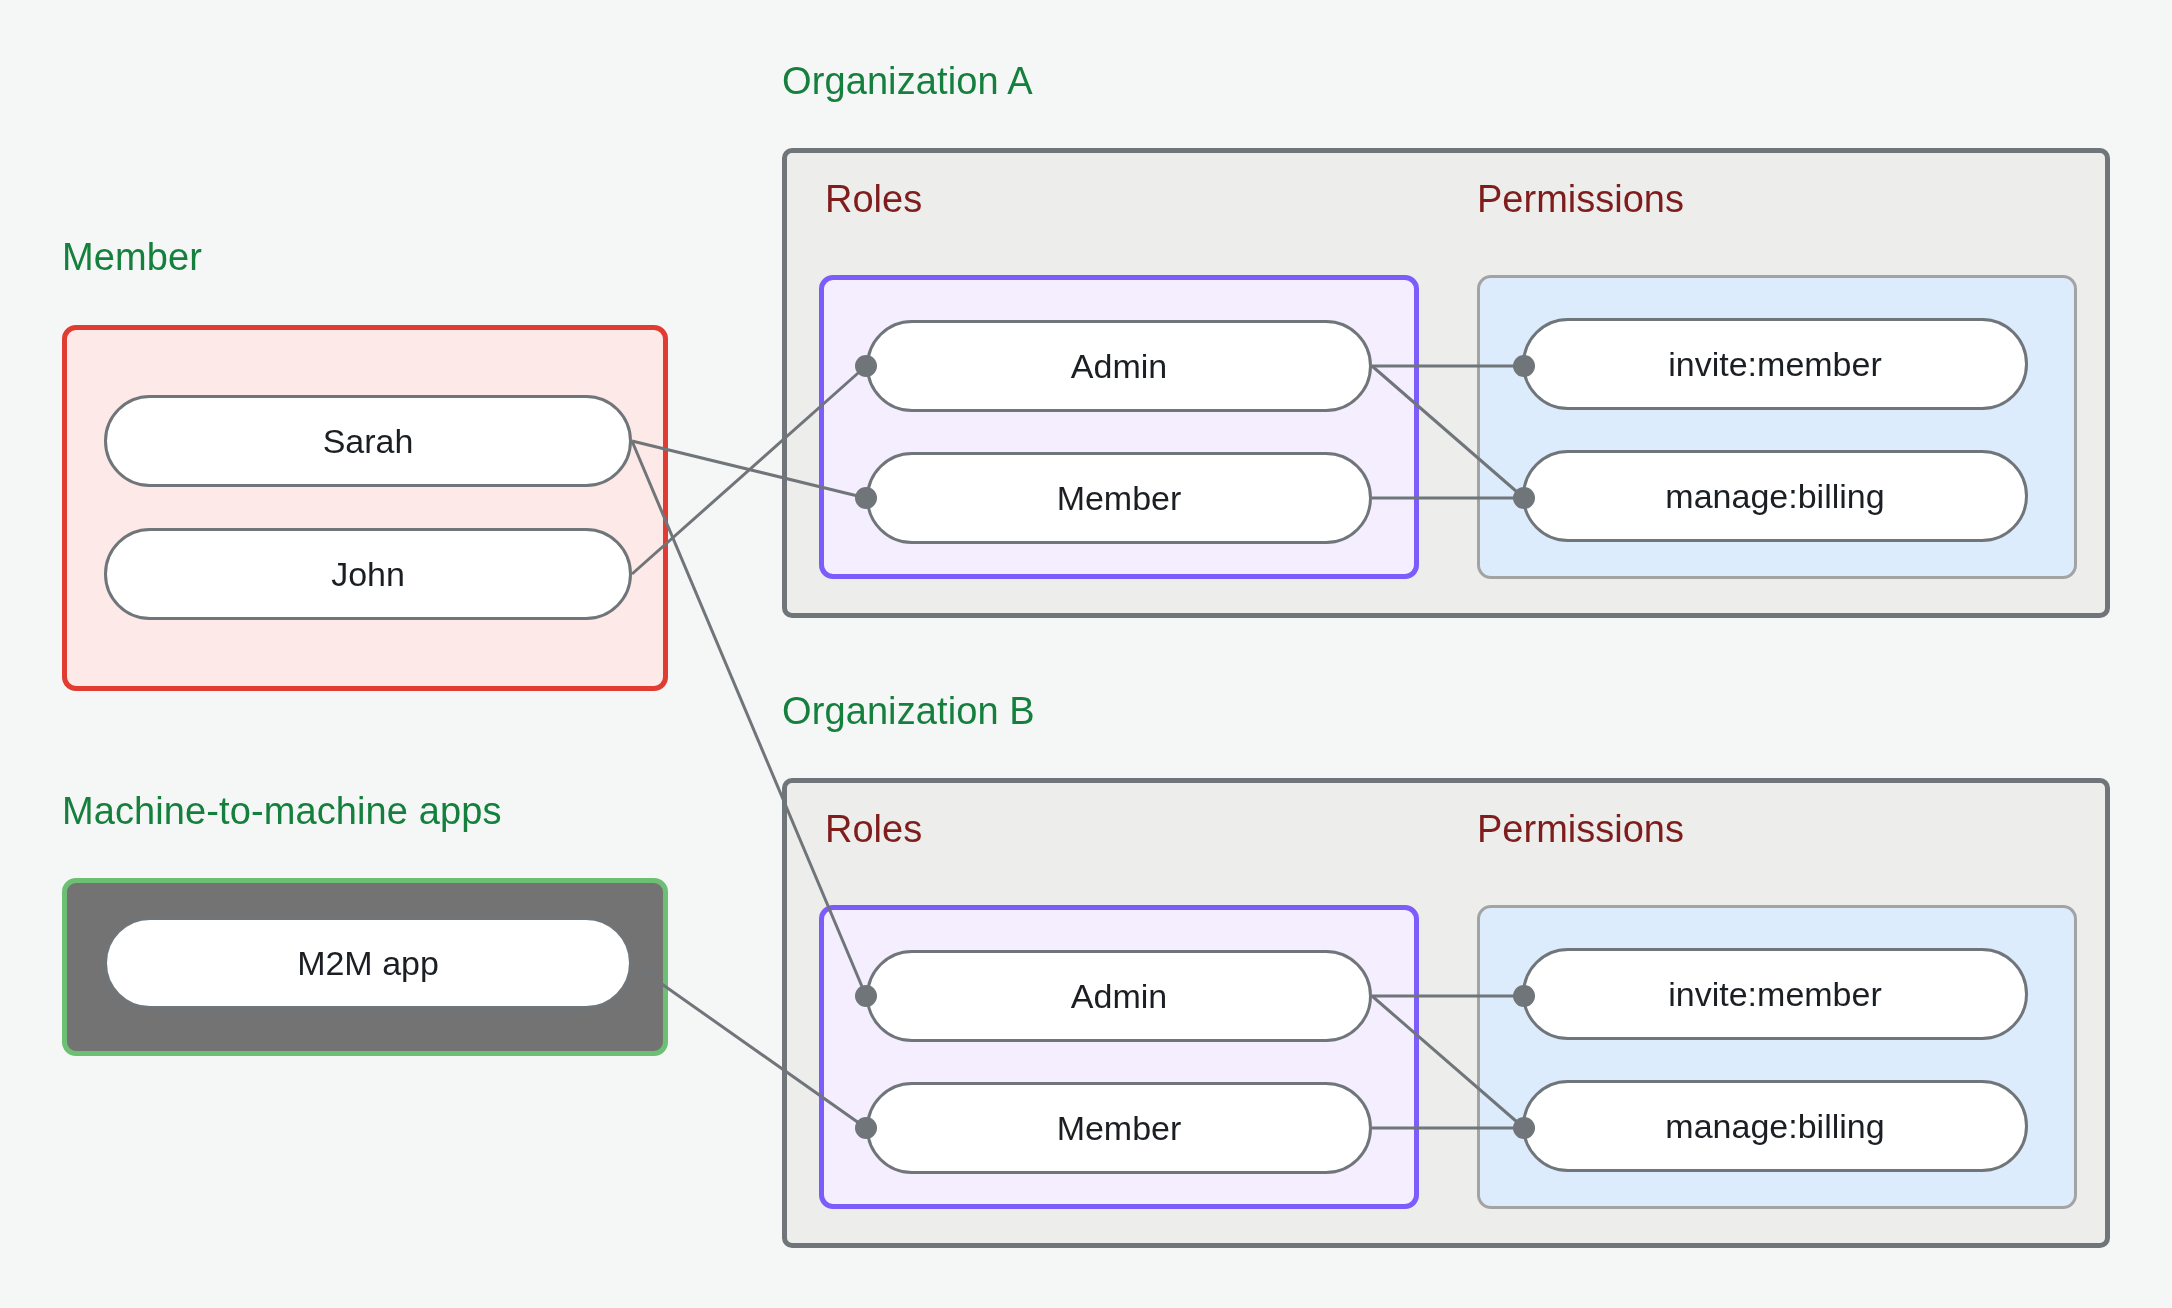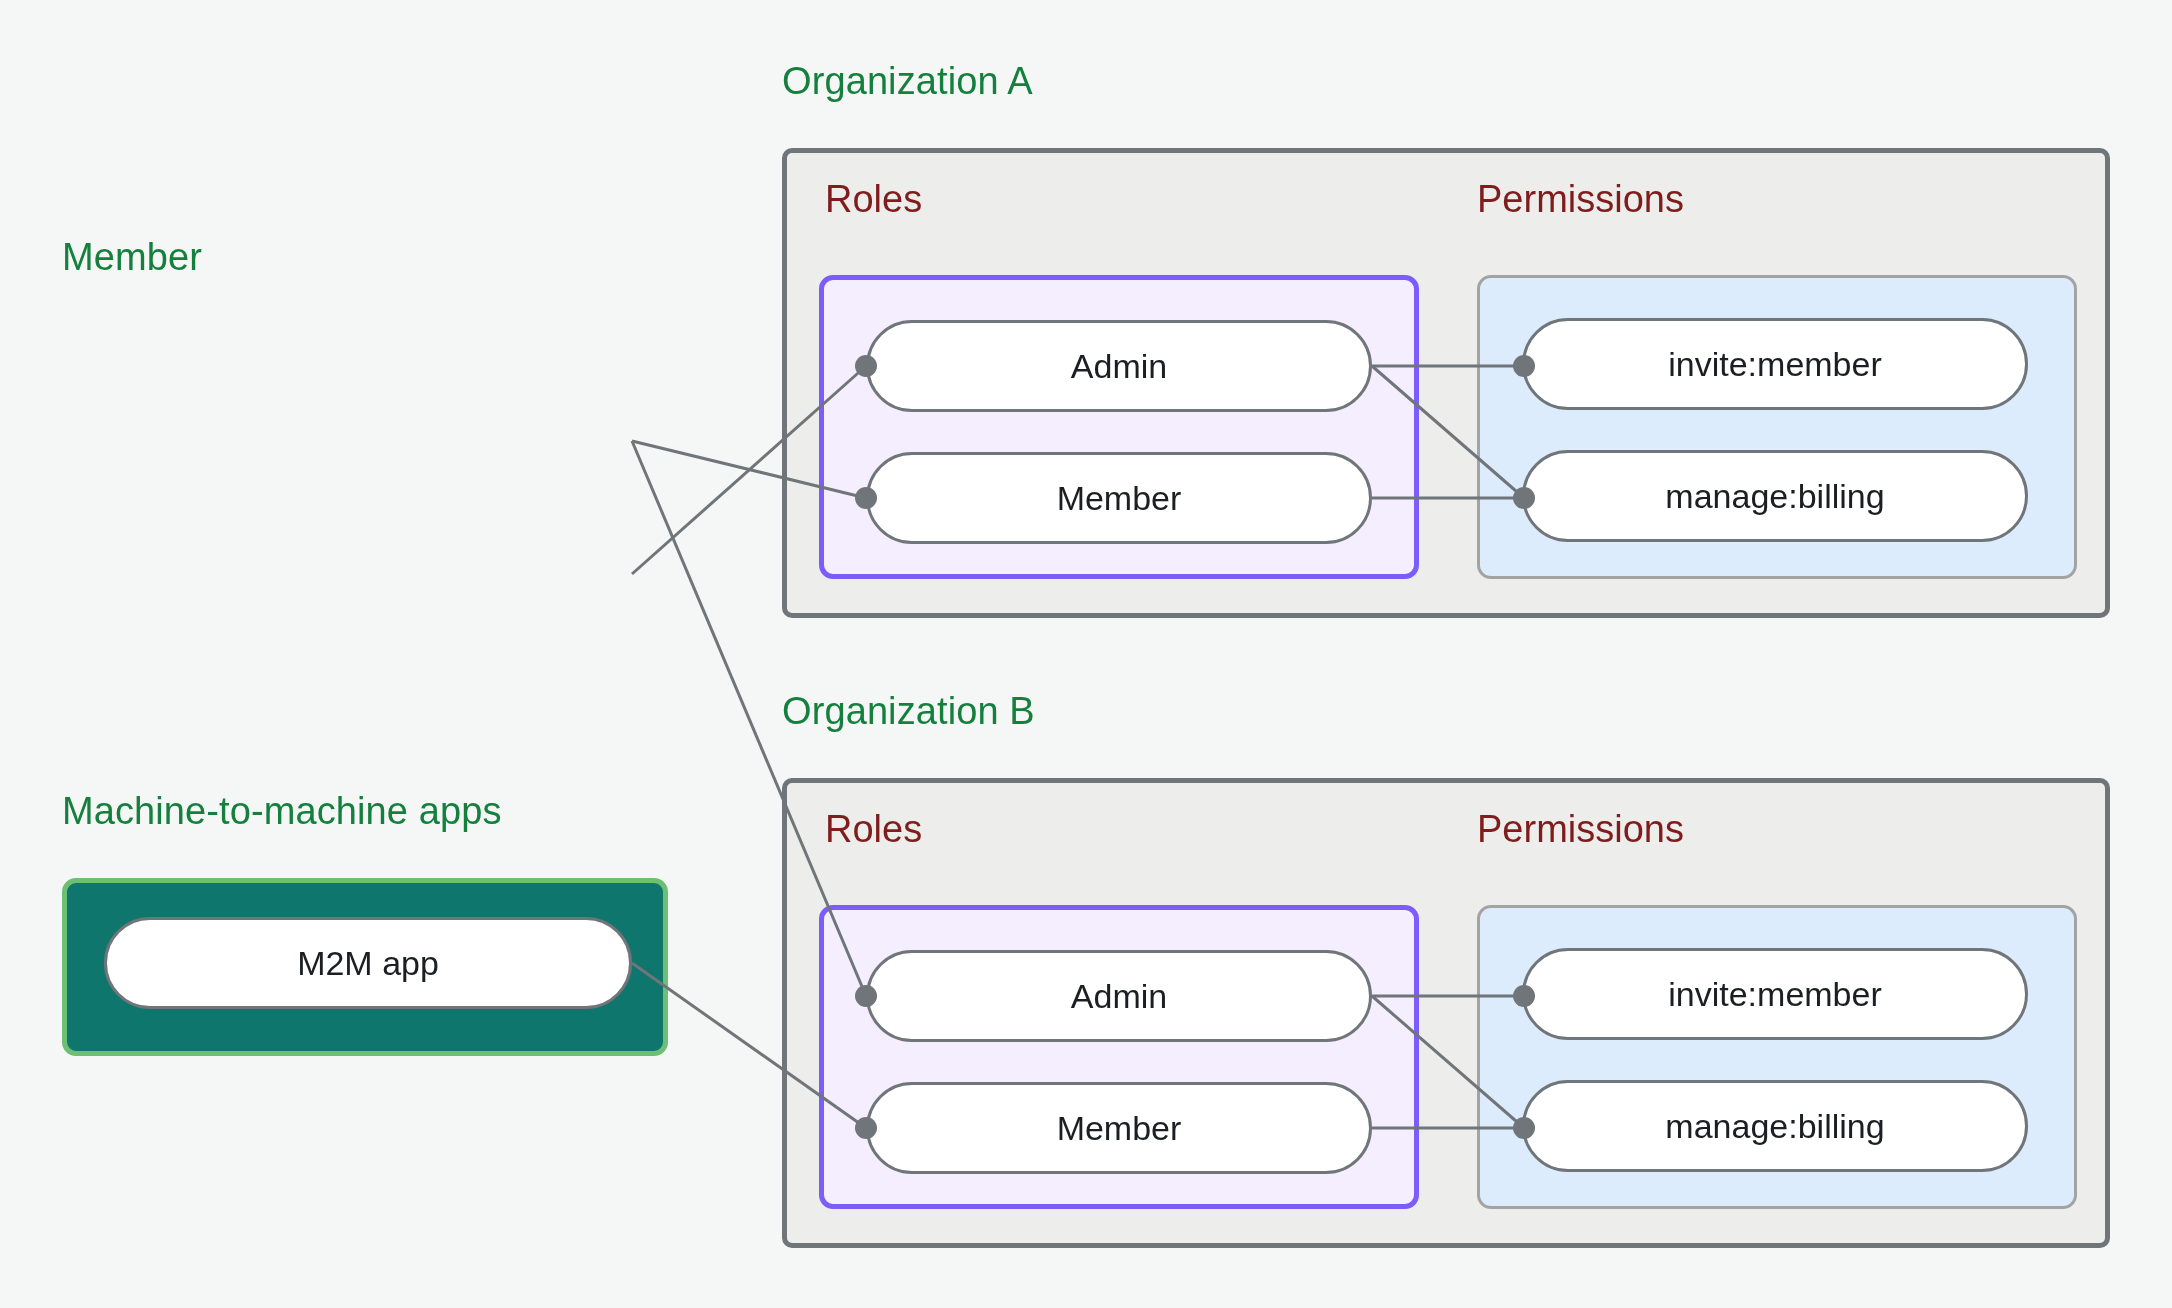--- a/index.html
+++ b/index.html
@@ -26,21 +26,21 @@
     white-space: nowrap;
   }
 
   
   .group-box {
     position: absolute;
     box-sizing: border-box;
     border-radius: 14px;
   }
   .box-users      { border: 5px solid #e03c31; background: #fdeae8; }
-  .box-m2m        { border: 5px solid #6cbf73; background: #0f766e; }
+  .box-m2m        { border: 5px solid #6cbf73; background: #737373; }
   .box-org        { border: 5px solid #6f7579; background: #ededec; border-radius: 10px; }
   .box-roles      { border: 5px solid #7c5cfa; background: #f4eefe; }
   .box-perms      { border: 3px solid #a3a3a3; background: #dcecfd; }
 
   
   .sub-caption {
     position: absolute;
     font-size: 38px;
     font-weight: 400;
     color: #7f1d1d;
@@ -74,20 +74,24 @@
   #edges line { stroke: #6f7579; stroke-width: 3; }
   #edges circle { fill: #6f7579; }
 </style>
 </head>
 <body>
 
 <div id="stage">
 
   <div class="caption" style="left:62px; top:236px;">Member</div>
 
+  <div class="group-box box-users" style="left:62px; top:325px; width:606px; height:366px;">
+    <div class="pill" style="left:37px; top:65px; width:528px; height:92px;">Sarah</div>
+    <div class="pill" style="left:37px; top:198px; width:528px; height:92px;">John</div>
+  </div>
 
   <div class="caption" style="left:62px; top:790px;text-align:right;">Machine-to-machine apps</div>
 
   <div class="group-box box-m2m" style="left:62px; top:878px; width:606px; height:178px;">
     <div class="pill" style="left:37px; top:34px; width:528px; height:92px;">M2M app</div>
   </div>
 
   <div class="caption" style="left:782px; top:60px;">Organization A</div>
 
   <div class="group-box box-org" style="left:782px; top:148px; width:1328px; height:470px;">

